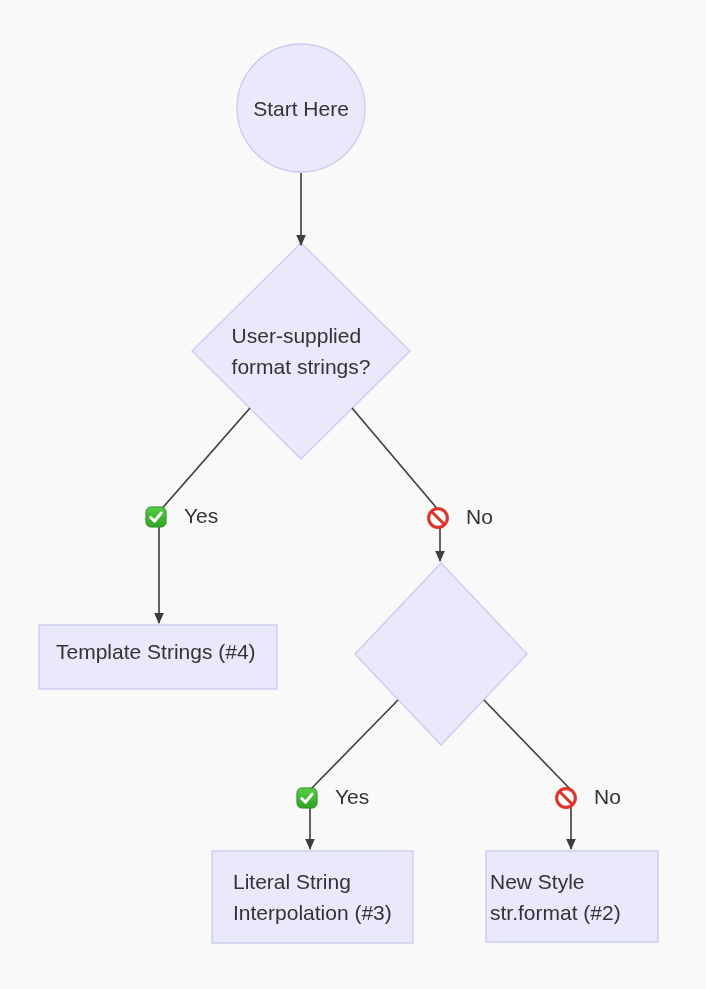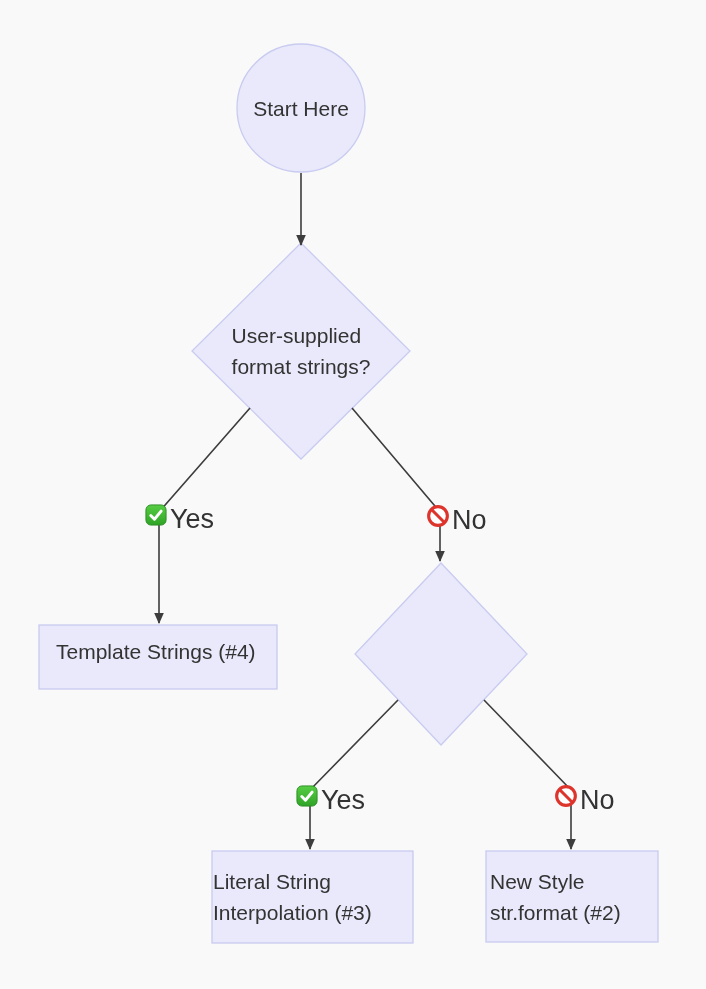--- a/index.html
+++ b/index.html
@@ -49,23 +49,23 @@
     white-space:pre-line;
     color:var(--text);
   }
   .node-label.boxed{
     justify-content:flex-start;
     text-align:left;
   }
   .edge-label{
     position:absolute;
     display:flex;
-    align-items:flex-start;
-    gap:3px;
-    font-size:27px;
+    align-items:flex-end;
+    gap:17px;
+    font-size:21px;
     color:var(--text);
   }
   .edge-label .emoji{
     width:22px;height:22px;
     flex:0 0 22px;
     display:block;
   }
 </style>
 </head>
 <body>
@@ -98,21 +98,21 @@
   </svg>
 
   <div class="node-label" style="left:192px;top:243px;width:218px;height:216px;text-align:left;">User-supplied
 format strings?</div>
 
   <div class="node-label" style="left:237px;top:44px;width:128px;height:128px;">Start Here</div>
 
   <div class="node-label boxed" style="left:39px;top:625px;width:238px;height:52px;padding-left:17px;">Template Strings (#4)</div>
 
 
-  <div class="node-label boxed" style="left:212px;top:851px;width:201px;height:92px;padding-left:1px;">Literal String
+  <div class="node-label boxed" style="left:212px;top:851px;width:201px;height:92px;padding-left:21px;">Literal String
 Interpolation (#3)</div>
 
   <div class="node-label boxed" style="left:486px;top:851px;width:172px;height:91px;padding-left:4px;">New Style
 str.format (#2)</div>
 
   <div class="edge-label" style="left:145px;top:504px;">
     <svg class="emoji" viewBox="0 0 24 24">
       <rect x="1" y="1" width="22" height="22" rx="5.5" fill="url(#greenGrad)" stroke="#2a8c22" stroke-width="1"></rect>
       <path d="M6.3 12.6 L10.3 16.6 L17.6 7.8" stroke="#ffffff" stroke-width="3.2" fill="none" stroke-linecap="round" stroke-linejoin="round"></path>
     </svg>

